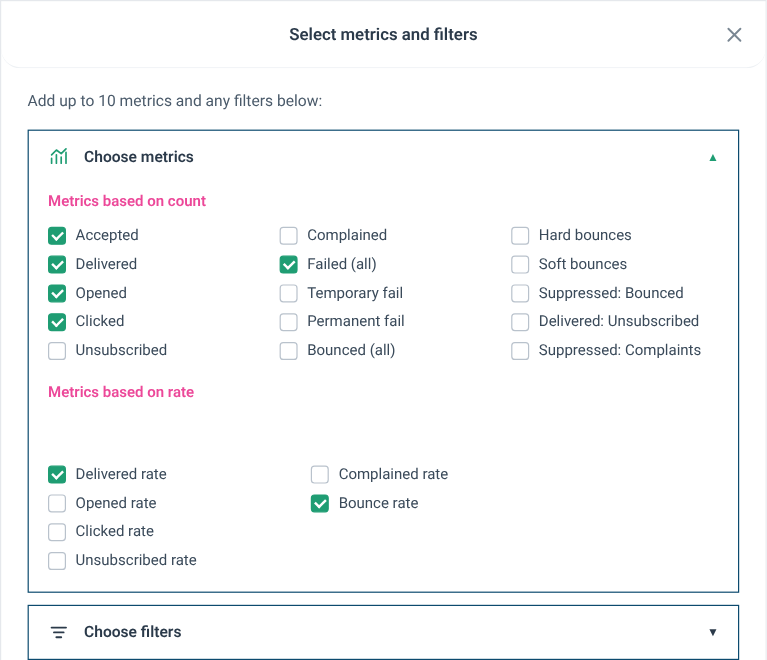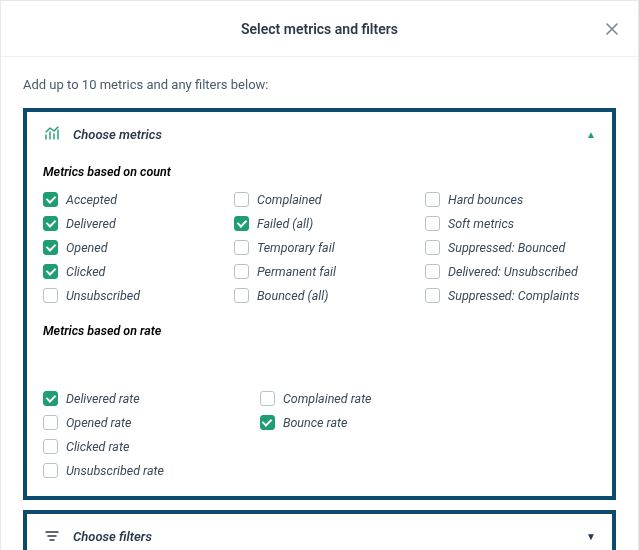--- a/index.html
+++ b/index.html
@@ -14,20 +14,21 @@
     border: 1px solid #e5e8ec;
     background: #fff;
   }
   .header {
     display: flex;
     align-items: center;
     justify-content: center;
     position: relative;
     height: 56px;
     border-bottom: 1px solid #eef1f4;
+    border-radius: 16px;
   }
   .header-title {
     font-size: 14px;
     font-weight: 600;
     color: #2b3a4a;
   }
   .close-btn {
     position: absolute;
     right: 12px;
     top: 50%;
@@ -42,24 +43,23 @@
   }
   .body {
     padding: 20px 22px 10px 22px;
   }
   .intro {
     color: #4a5a6a;
     margin-bottom: 16px;
     font-size: 13px;
   }
   .panel {
-    border: 4px solid #0c4a6e;
+    border: 1px solid #0c4a6e;
     margin-bottom: 10px;
     background: #fff;
-    font-style: italic;
   }
   .panel-header {
     display: flex;
     align-items: center;
     padding: 14px 16px;
     cursor: pointer;
   }
   .panel-header .icon {
     width: 18px;
     display: flex;
@@ -78,21 +78,21 @@
   .caret {
     color: #1f9d73;
     font-size: 10px;
   }
   .caret.down { color: #2b3a4a; }
   .panel-content {
     padding: 0 16px 14px 16px;
   }
   .group-label {
     font-weight: 600;
-    color: #000000;
+    color: #ec4899;
     font-size: 12.5px;
     margin: 8px 0 8px 0;
   }
   .grid3 {
     display: grid;
     grid-template-columns: repeat(3, 1fr);
     grid-auto-rows: 24px;
     grid-auto-flow: column;
     column-gap: 20px;
   }
@@ -221,21 +221,21 @@
             <div class="chk">
               <span class="box"></span>
               <span class="chk-label">Bounced (all)</span>
             </div>
             <div class="chk">
               <span class="box"></span>
               <span class="chk-label">Hard bounces</span>
             </div>
             <div class="chk">
               <span class="box"></span>
-              <span class="chk-label">Soft metrics</span>
+              <span class="chk-label">Soft bounces</span>
             </div>
             <div class="chk">
               <span class="box"></span>
               <span class="chk-label">Suppressed: Bounced</span>
             </div>
             <div class="chk">
               <span class="box"></span>
               <span class="chk-label">Delivered: Unsubscribed</span>
             </div>
             <div class="chk">

